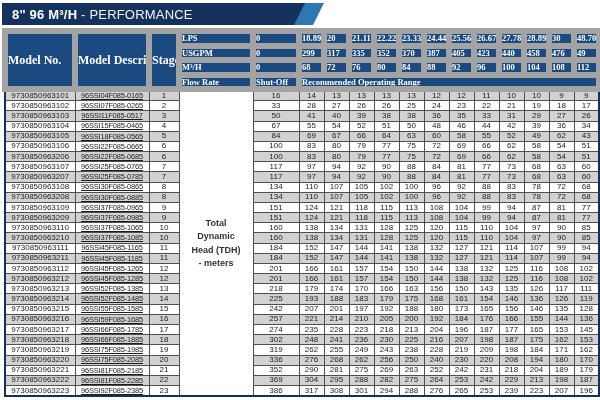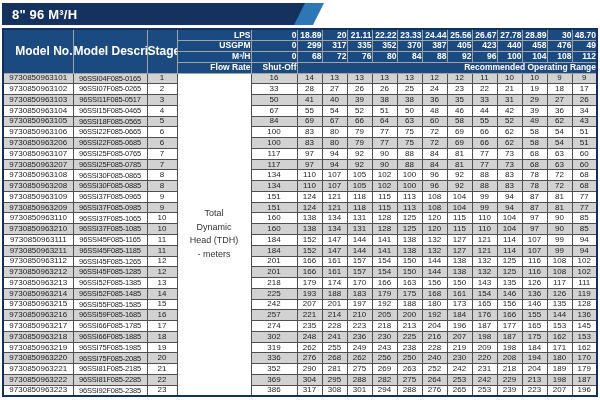--- a/index.html
+++ b/index.html
@@ -38,51 +38,51 @@
   col.c-model  { width:70px; }
   col.c-desc   { width:74px; }
   col.c-stages { width:30px; }
   col.c-tdh    { width:74px; }
   col.c-shut   { width:46px; }
   col.c-val    { width:25px; }
 
   thead tr { height:11px; }
   thead th, thead td {
     background:#1b4a80; color:#ffffff;
-    border:1px solid #a3a3a3;
+    border:6px solid #a3a3a3;
     font-size:8.5px; font-weight:bold;
-    text-align:right; vertical-align:middle;
-    padding:0; line-height:1; white-space:nowrap; overflow:hidden;
+    text-align:left; vertical-align:middle;
+    padding:0; line-height:1; white-space:nowrap; overflow:hidden;font-family:Liberation Serif, serif;
   }
   thead .corner-th { font-size:12px; }
 
   tbody tr { height:10px;margin-top:48px; }
   tbody td {
     border:1px solid #4f4f4f;
     font-size:8px; color:#1c1c1c;
     text-align:center; vertical-align:middle;
     padding:0; line-height:1; white-space:nowrap; overflow:hidden;
   }
   tbody tr:nth-child(odd)  td { background:#d2d2d2; }
   tbody tr:nth-child(even) td { background:#ffffff; }
-  tbody td.desc-cell { font-size:7.5px; letter-spacing:-0.2px; }
+  tbody td.desc-cell { font-size:7.5px; letter-spacing:-0.2px;text-decoration:underline; }
   tbody td.tdh-cell {
     background:#ffffff !important;
     font-size:9px; color:#333333; line-height:1.5;
-    padding:0 10px; white-space:normal;
+    padding:0 10px; white-space:normal;font-weight:bold;
   }
 </style>
 </head>
 <body>
 
 <div class="page">
 
   <div class="banner-wrap">
     <div class="banner-accent"></div>
-    <div class="banner-main"><span class="t-bold">8" 96 M³/H</span></div>
+    <div class="banner-main"><span class="t-bold">8" 96 M³/H</span><span class="t-rest"> - PERFORMANCE</span></div>
   </div>
 
   <table>
     <colgroup>
       <col class="c-model">
         <col class="c-desc">
         <col class="c-stages">
         <col class="c-tdh">
       <col class="c-shut">
       <col class="c-val">

